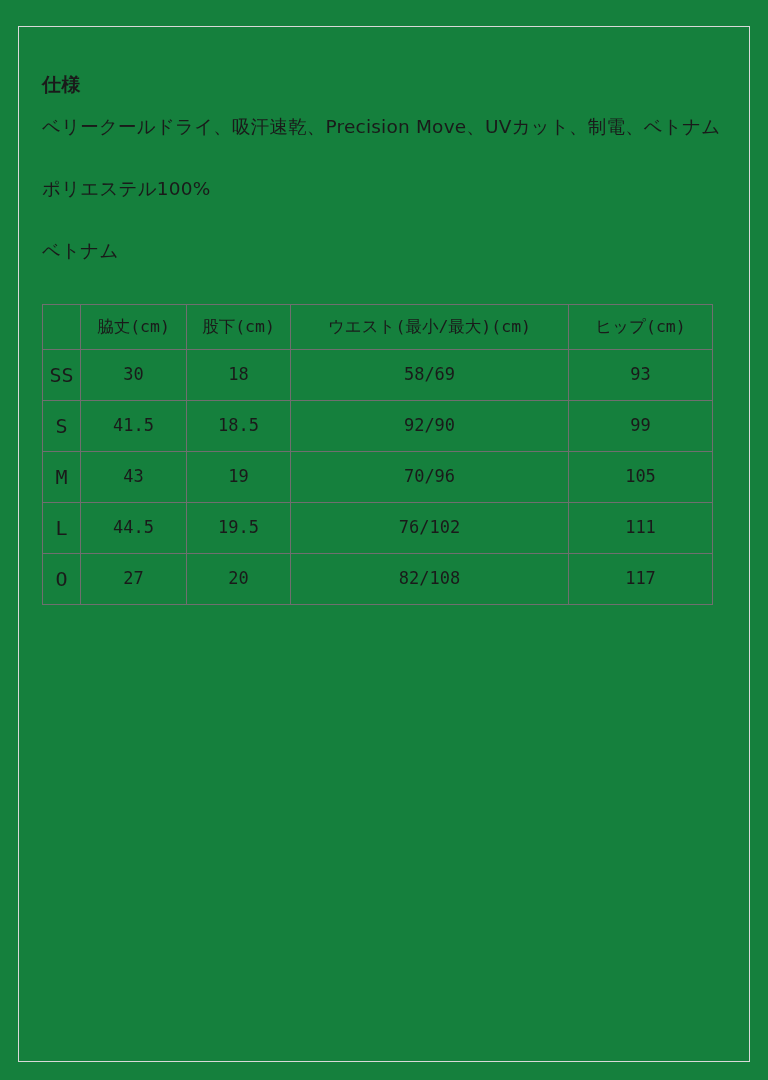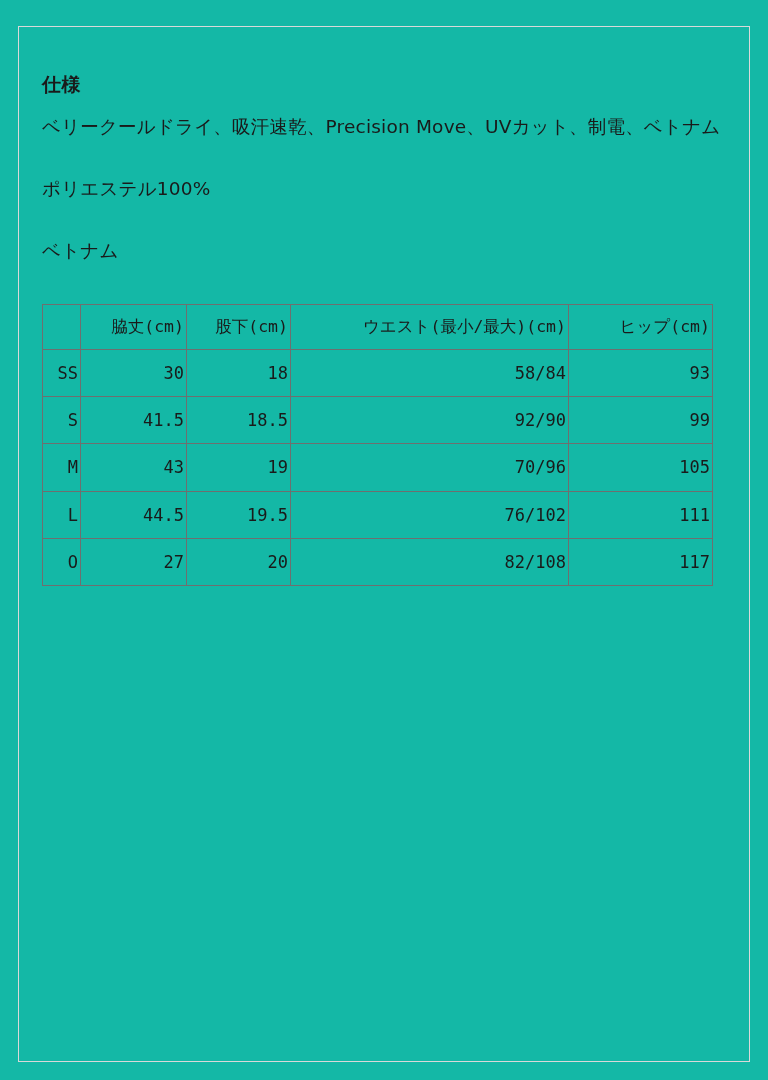--- a/index.html
+++ b/index.html
@@ -11,21 +11,21 @@
     width: 768px;
     height: 1080px;
     font-family: "Liberation Sans", sans-serif;
     color: #1a1a1a;
   }
   .page {
     position: relative;
     width: 768px;
     height: 1080px;
     box-sizing: border-box;
-    background: #14b8a6;
+    background: #15803d;
   }
   .page-frame {
     position: absolute;
     left: 18px;
     top: 26px;
     width: 732px;
     height: 1036px;
     border: 1px solid #d9d9d9;
     box-sizing: border-box;
     pointer-events: none;
@@ -57,38 +57,38 @@
   table.size-table {
     border-collapse: collapse;
     margin-top: 36px;
     width: 640px;
     table-layout: fixed;
     font-family: "DejaVu Sans Mono", monospace;
   }
   table.size-table th,
   table.size-table td {
     border: 1px solid #6f6f6f;
-    text-align: right;
+    text-align: center;
     font-weight: normal;
     font-size: 17px;
     color: #1a1a1a;
     padding: 13px 2px;
     line-height: 1.2;
   }
   table.size-table thead th {
     font-size: 16.5px;
     padding: 12px 2px;
   }
   table.size-table col.c0 { width: 38px; }
   table.size-table col.c1 { width: 106px; }
   table.size-table col.c2 { width: 104px; }
   table.size-table col.c3 { width: 278px; }
   table.size-table col.c4 { width: 144px; }
   table.size-table tbody td.rowhead {
-    font-size: 17px;
+    font-size: 20px;
   }
 </style>
 </head>
 <body>
 
 <div class="page">
   <div class="page-frame"></div>
 
   <div class="content">
 
@@ -114,21 +114,21 @@
           <th>股下(cm)</th>
           <th>ウエスト(最小/最大)(cm)</th>
           <th>ヒップ(cm)</th>
         </tr>
       </thead>
       <tbody>
         <tr>
           <td class="rowhead">SS</td>
           <td>30</td>
           <td>18</td>
-          <td>58/84</td>
+          <td>58/69</td>
           <td>93</td>
         </tr>
         <tr>
           <td class="rowhead">S</td>
           <td>41.5</td>
           <td>18.5</td>
           <td>92/90</td>
           <td>99</td>
         </tr>
         <tr>

